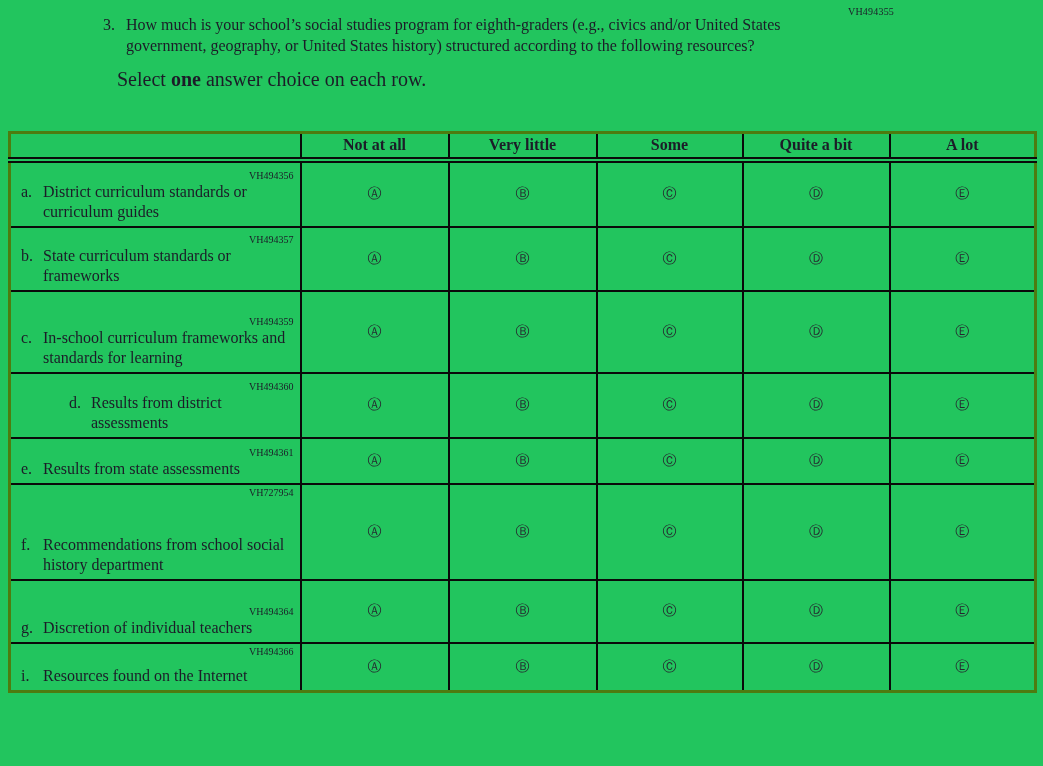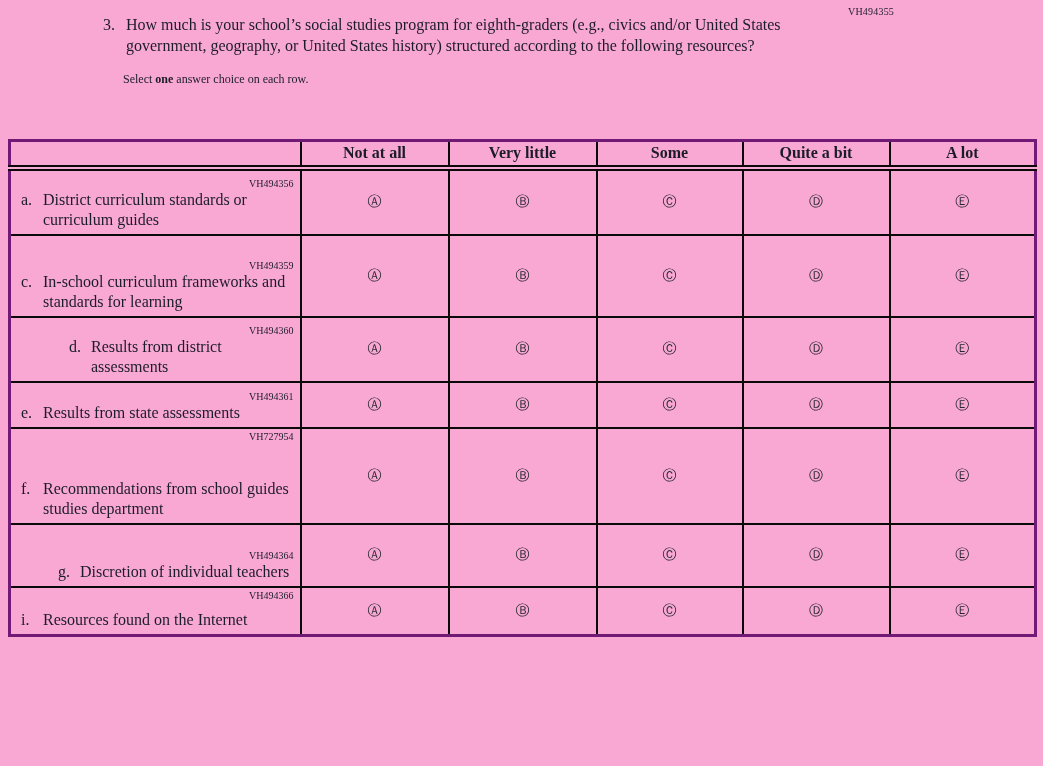--- a/index.html
+++ b/index.html
@@ -1,21 +1,21 @@
 <!DOCTYPE html>
 <html><head>
 <meta charset="utf-8">
 <style>
   * { box-sizing: border-box; margin: 0; padding: 0; }
   html, body { background: #ffffff; }
   .page {
     position: relative;
     width: 1043px;
     height: 766px;
-    background: #f9a8d4;
+    background: #22c55e;
     font-family: "Liberation Serif", "DejaVu Serif", serif;
     color: #1c1c28;
     overflow: hidden;
   }
   .top-code {
     position: absolute;
     top: 6px;
     left: 848px;
     font-size: 10px;
     letter-spacing: 0.2px;
@@ -33,35 +33,35 @@
     flex: 0 0 23px;
     font-size: 16px;
     line-height: 21px;
   }
   .qtext {
     width: 675px;
     font-size: 16px;
     line-height: 21px;
   }
   .instruction {
-    margin-left: 20px;
+    margin-left: 14px;
     margin-top: 13px;
-    font-size: 12px;
+    font-size: 20px;
     line-height: 21px;
   }
   .b { font-weight: bold; }
 
   table.matrix {
     position: absolute;
-    top: 139px;
+    top: 131px;
     left: 8px;
     width: 1026px;
     border-collapse: collapse;
     table-layout: fixed;
-    border: 3px solid #701a75;
+    border: 3px solid #4d7c0f;
   }
   .matrix th, .matrix td {
     border-left: 2px solid #0a0a0a;
     border-top: 2px solid #0a0a0a;
   }
   .matrix th {
     height: 27px;
     font-size: 16px;
     font-weight: bold;
     text-align: center;
@@ -103,21 +103,21 @@
     cursor: pointer;
   }
 
   
   tr.row-a td { height: 65px; }  tr.row-a .cellwrap { min-height: 57px; }
   tr.row-b td { height: 64px; }  tr.row-b .cellwrap { min-height: 56px; }
   tr.row-c td { height: 82px; }  tr.row-c .cellwrap { min-height: 74px; }
   tr.row-d td { height: 65px; }  tr.row-d .cellwrap { min-height: 57px; margin-left: 48px; }
   tr.row-e td { height: 46px; }  tr.row-e .cellwrap { min-height: 38px; }
   tr.row-f td { height: 61px; }  tr.row-f .cellwrap { min-height: 53px; gap: 36px; }
-  tr.row-g td { height: 63px; }  tr.row-g .cellwrap { min-height: 55px; margin-left: 37px; }
+  tr.row-g td { height: 63px; }  tr.row-g .cellwrap { min-height: 55px; }
   tr.row-h td { height: 81px; }  tr.row-h .cellwrap { min-height: 73px; }
   tr.row-i td { height: 48px; }  tr.row-i .cellwrap { min-height: 40px; gap: 8px; }
 </style>
 </head>
 <body>
 
 <div class="page">
 
   <div class="top-code">VH494355</div>
 
@@ -160,20 +160,36 @@
               </div>
           </div>
         </td>
         <td class="opt">Ⓐ</td>
         <td class="opt">Ⓑ</td>
         <td class="opt">Ⓒ</td>
         <td class="opt">Ⓓ</td>
         <td class="opt">Ⓔ</td>
       </tr>
 
+      <tr class="row-b">
+        <td class="label-cell">
+          <div class="cellwrap">
+            <div class="vh">VH494357</div>
+            <div class="item">
+                <span class="ltr">b.</span>
+                <span class="txt">State curriculum standards or frameworks</span>
+              </div>
+          </div>
+        </td>
+        <td class="opt">Ⓐ</td>
+        <td class="opt">Ⓑ</td>
+        <td class="opt">Ⓒ</td>
+        <td class="opt">Ⓓ</td>
+        <td class="opt">Ⓔ</td>
+      </tr>
 
       <tr class="row-c">
         <td class="label-cell">
           <div class="cellwrap">
             <div class="vh">VH494359</div>
             <div class="item">
                 <span class="ltr">c.</span>
                 <span class="txt">In-school curriculum frameworks and standards for learning</span>
               </div>
           </div>
@@ -218,21 +234,21 @@
         <td class="opt">Ⓓ</td>
         <td class="opt">Ⓔ</td>
       </tr>
 
       <tr class="row-f">
         <td class="label-cell">
           <div class="cellwrap">
             <div class="vh">VH727954</div>
             <div class="item">
                 <span class="ltr">f.</span>
-                <span class="txt">Recommendations from school guides studies department</span>
+                <span class="txt">Recommendations from school social history department</span>
               </div>
           </div>
         </td>
         <td class="opt">Ⓐ</td>
         <td class="opt">Ⓑ</td>
         <td class="opt">Ⓒ</td>
         <td class="opt">Ⓓ</td>
         <td class="opt">Ⓔ</td>
       </tr>
 

